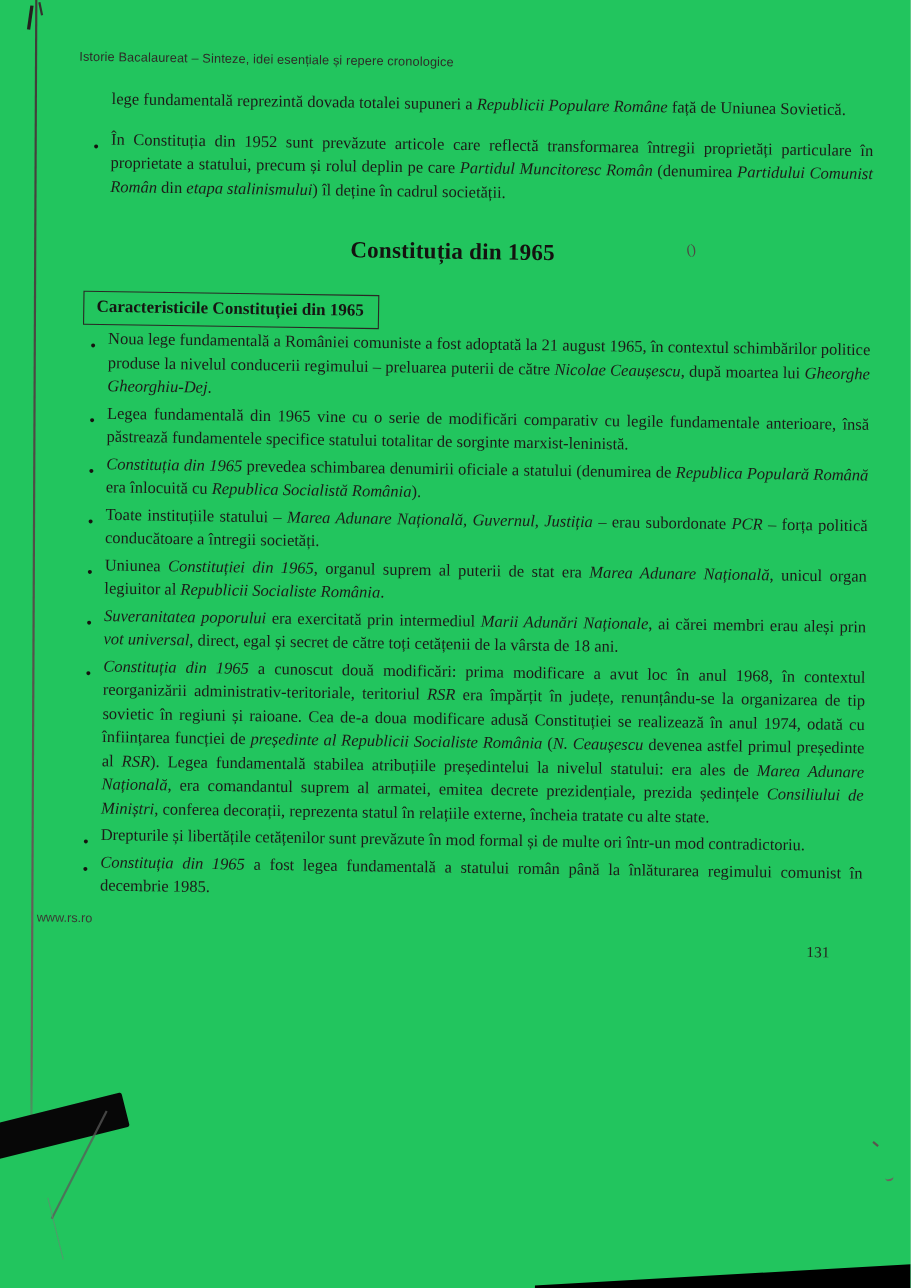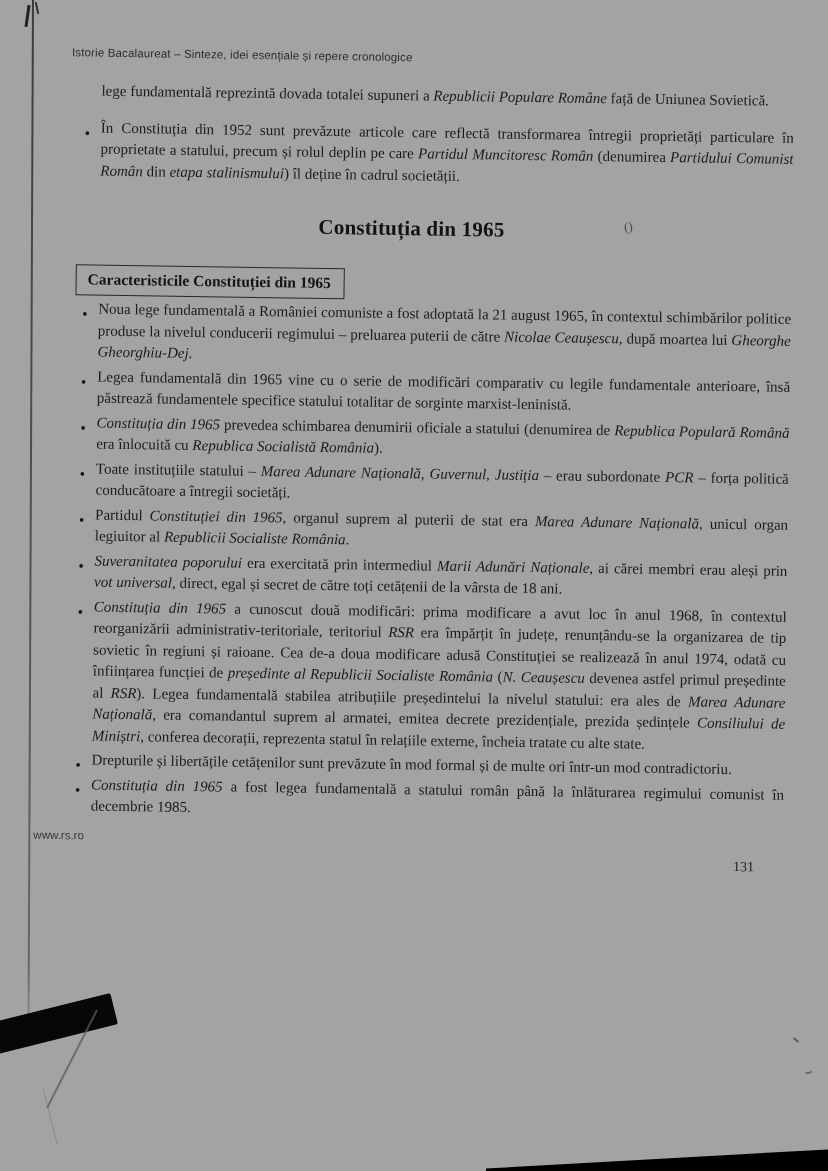--- a/index.html
+++ b/index.html
@@ -1,20 +1,20 @@
 <!DOCTYPE html>
 <html lang="ro"><head>
 <meta charset="utf-8">
 <style>
   html,body{margin:0;padding:0;background:#d9d9d9;}
   .page{
     position:relative;
     width:828px;height:1171px;
     margin:0 auto;
-    background:#a3a3a3;
+    background:#22c55e;
     overflow:hidden;
     font-family:"Liberation Serif", serif;
     color:#1d1b18;
   }
   
   .binding-line{
     position:absolute;left:32px;top:0;width:2px;height:1052px;
     background:linear-gradient(to bottom,#3f3c38 0%,#55514b 55%,#6b675f 92%,rgba(0,0,0,0) 100%);
     transform:rotate(0.25deg);transform-origin:top left;
   }
@@ -105,21 +105,21 @@
 
     <div>
       <span class="box">Caracteristicile Constituției din 1965</span>
     </div>
 
     <ul class="blist bullets-1965">
         <li><span>Noua lege fundamentală a României comuniste a fost adoptată la 21 august 1965, în contextul schimbărilor politice produse la nivelul conducerii regimului – preluarea puterii de către </span><span class="it">Nicolae Ceaușescu</span><span>, după moartea lui </span><span class="it">Gheorghe Gheorghiu-Dej</span><span>.</span></li>
         <li><span>Legea fundamentală din 1965 vine cu o serie de modificări comparativ cu legile fundamentale anterioare, însă păstrează fundamentele specifice statului totalitar de sorginte marxist-leninistă.</span></li>
         <li><span class="it">Constituția din 1965</span><span> prevedea schimbarea denumirii oficiale a statului (denumirea de </span><span class="it">Republica Populară Română</span><span> era înlocuită cu </span><span class="it">Republica Socialistă România</span><span>).</span></li>
         <li><span>Toate instituțiile statului – </span><span class="it">Marea Adunare Națională, Guvernul, Justiția</span><span> – erau subordonate </span><span class="it">PCR</span><span> – forța politică conducătoare a întregii societăți.</span></li>
-        <li><span>Partidul </span><span class="it">Constituției din 1965</span><span>, organul suprem al puterii de stat era </span><span class="it">Marea Adunare Națională</span><span>, unicul organ legiuitor al </span><span class="it">Republicii Socialiste România</span><span>.</span></li>
+        <li><span>Uniunea </span><span class="it">Constituției din 1965</span><span>, organul suprem al puterii de stat era </span><span class="it">Marea Adunare Națională</span><span>, unicul organ legiuitor al </span><span class="it">Republicii Socialiste România</span><span>.</span></li>
         <li><span class="it">Suveranitatea poporului</span><span> era exercitată prin intermediul </span><span class="it">Marii Adunări Naționale</span><span>, ai cărei membri erau aleși prin </span><span class="it">vot universal</span><span>, direct, egal și secret de către toți cetățenii de la vârsta de 18 ani.</span></li>
         <li><span class="it">Constituția din 1965</span><span> a cunoscut două modificări: prima modificare a avut loc în anul 1968, în contextul reorganizării administrativ-teritoriale, teritoriul </span><span class="it">RSR</span><span> era împărțit în județe, renunțându-se la organizarea de tip sovietic în regiuni și raioane. Cea de-a doua modificare adusă Constituției se realizează în anul 1974, odată cu înființarea funcției de </span><span class="it">președinte al Republicii Socialiste România</span><span> (</span><span class="it">N. Ceaușescu</span><span> devenea astfel primul președinte al </span><span class="it">RSR</span><span>). Legea fundamentală stabilea atribuțiile președintelui la nivelul statului: era ales de </span><span class="it">Marea Adunare Națională</span><span>, era comandantul suprem al armatei, emitea decrete prezidențiale, prezida ședințele </span><span class="it">Consiliului de Miniștri</span><span>, conferea decorații, reprezenta statul în relațiile externe, încheia tratate cu alte state.</span></li>
         <li><span>Drepturile și libertățile cetățenilor sunt prevăzute în mod formal și de multe ori într-un mod contradictoriu.</span></li>
         <li><span class="it">Constituția din 1965</span><span> a fost legea fundamentală a statului român până la înlăturarea regimului comunist în decembrie 1985.</span></li>
       </ul>
 
     <div class="footer-url">www.rs.ro</div>
     <div class="page-number">131</div>
 
   </div>

